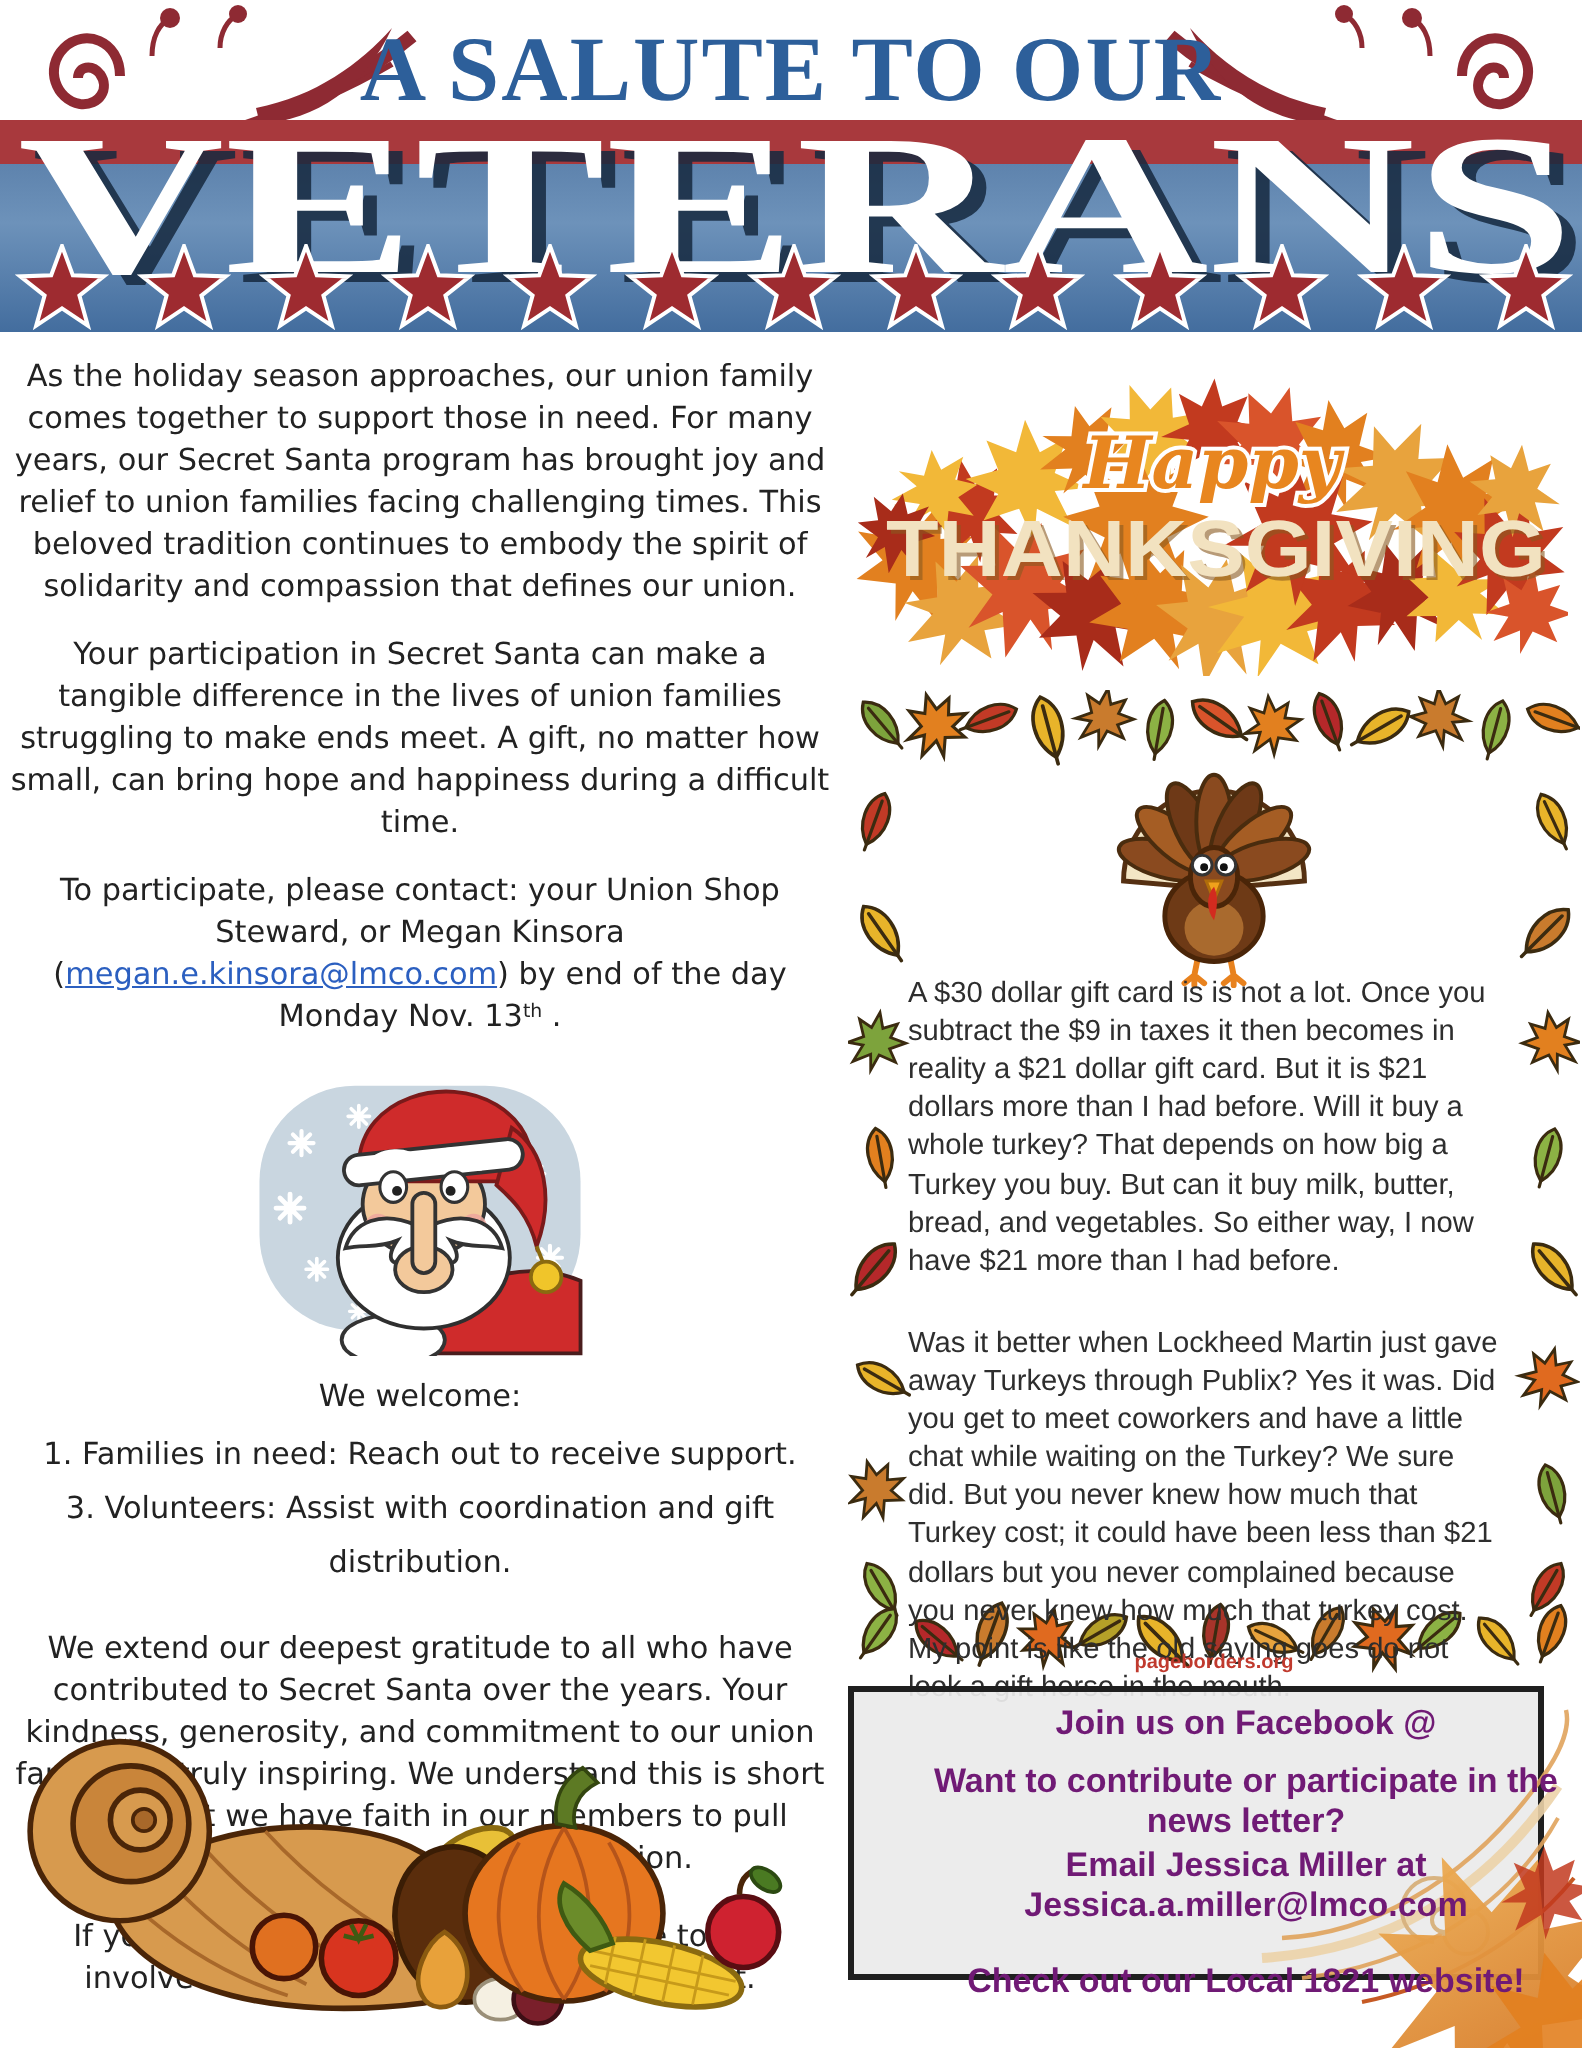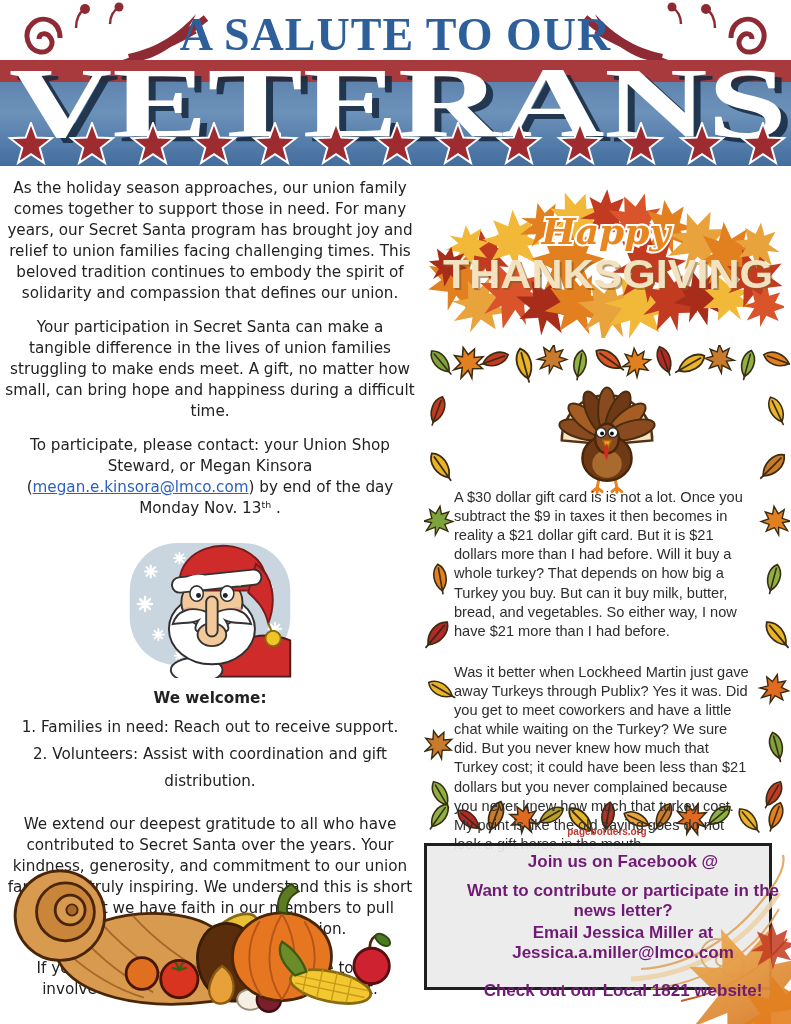--- a/index.html
+++ b/index.html
@@ -18,21 +18,21 @@
                 background:linear-gradient(180deg,#5e83ad 0%,#6d92ba 35%,#436d9e 100%);}
   .vet-svg{position:absolute;top:-4px;left:0;}
   .stars-svg{position:absolute;top:62px;left:0;}
   
   .leftcol{position:absolute;top:178px;left:4px;width:412px;text-align:center;
            font-size:15.2px;line-height:1.38;color:#222;}
   .lp{margin:0 0 13px 0;}
   .link{color:#2b5fc0;text-decoration:underline;cursor:pointer;}
   sup.s{font-size:0.62em;vertical-align:0.5em;}
   .santa-wrap{margin:2px 0 4px 0;}
-  .welcome-h{font-weight:bold;margin:2px 0 6px 0;}
+  .welcome-h{font-weight:normal;margin:2px 0 6px 0;}
   .wlist{margin:0 0 10px 0;}
   .wlist div{line-height:1.75;}
   .gratitude{margin-top:20px;}
   .questions{margin-top:18px;}
   .cornucopia{position:absolute;top:856px;left:2px;}
   
   .thx-svg{position:absolute;top:186px;left:428px;}
   .frame{position:absolute;top:345px;left:424px;width:366px;height:500px;}
   .frame .border-svg{position:absolute;top:0;left:0;}
   .turkey-svg{position:absolute;top:36px;left:124px;}
@@ -155,21 +155,21 @@
         <path d="M88,83 C70,75 55,81 51,95 C60,93 69,95 78,91 C70,103 78,106 87,99 Z" fill="#fff" stroke="#333" stroke-width="2"></path>
         <path d="M96,83 C114,75 129,81 133,95 C124,93 115,95 106,91 C114,103 106,106 97,99 Z" fill="#fff" stroke="#333" stroke-width="2"></path>
         <ellipse cx="92" cy="106" rx="15" ry="12" fill="#f3c99b" stroke="#333" stroke-width="2"></ellipse>
         <rect x="86" y="66" width="12" height="42" rx="6" fill="#f3c99b" stroke="#333" stroke-width="2"></rect>
       </svg>
     </div>
 
     <div class="welcome-h">We welcome:</div>
     <div class="wlist">
       <div>1. Families in need: Reach out to receive support.</div>
-      <div>2. Volunteers: Assist with coordination and gift distribution.</div>
+      <div>3. Volunteers: Assist with coordination and gift distribution.</div>
     </div>
 
     <p class="lp gratitude">We extend our deepest gratitude to all who have contributed to Secret Santa over the years. Your kindness, generosity, and commitment to our union family are truly inspiring. We understand this is short notice, but we have faith in our members to pull together and carry on this tradition.</p>
     <p class="lp questions">If you have any questions or would like to get involved, please don't hesitate to reach out.</p>
 
   </div>
 
   <svg class="cornucopia" width="392" height="164" viewBox="0 0 420 172">
     <ellipse cx="212" cy="94" rx="42" ry="15" fill="#2e6b27" stroke="#1c3f14" stroke-width="3" transform="rotate(-18 212 94)"></ellipse>
     <ellipse cx="250" cy="78" rx="26" ry="14" fill="#e8c037" stroke="#8a6a10" stroke-width="3" transform="rotate(-30 250 78)"></ellipse>

